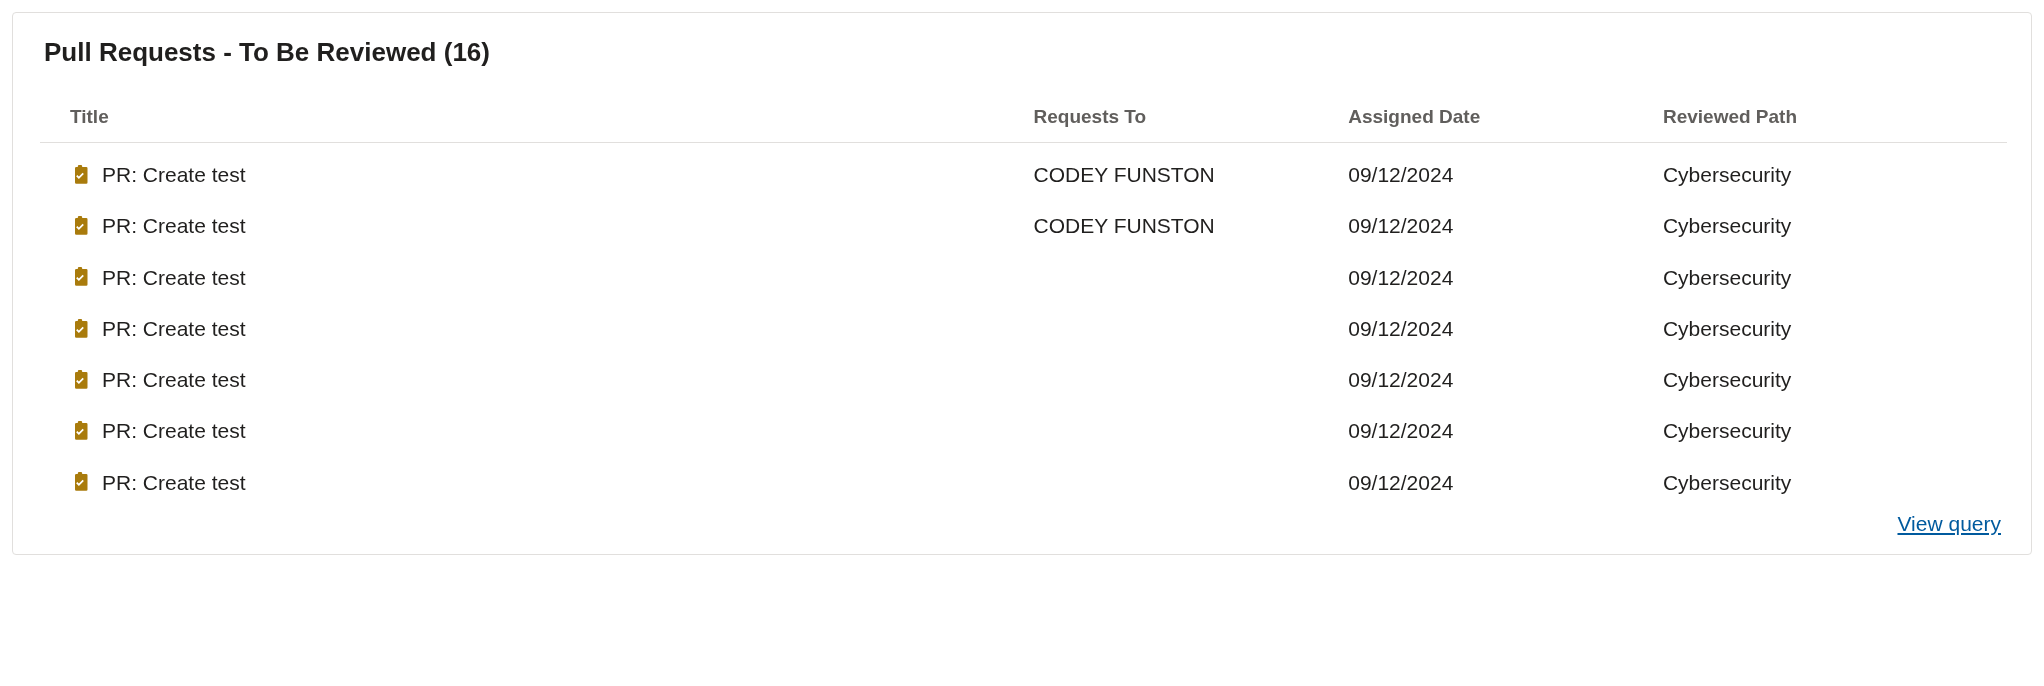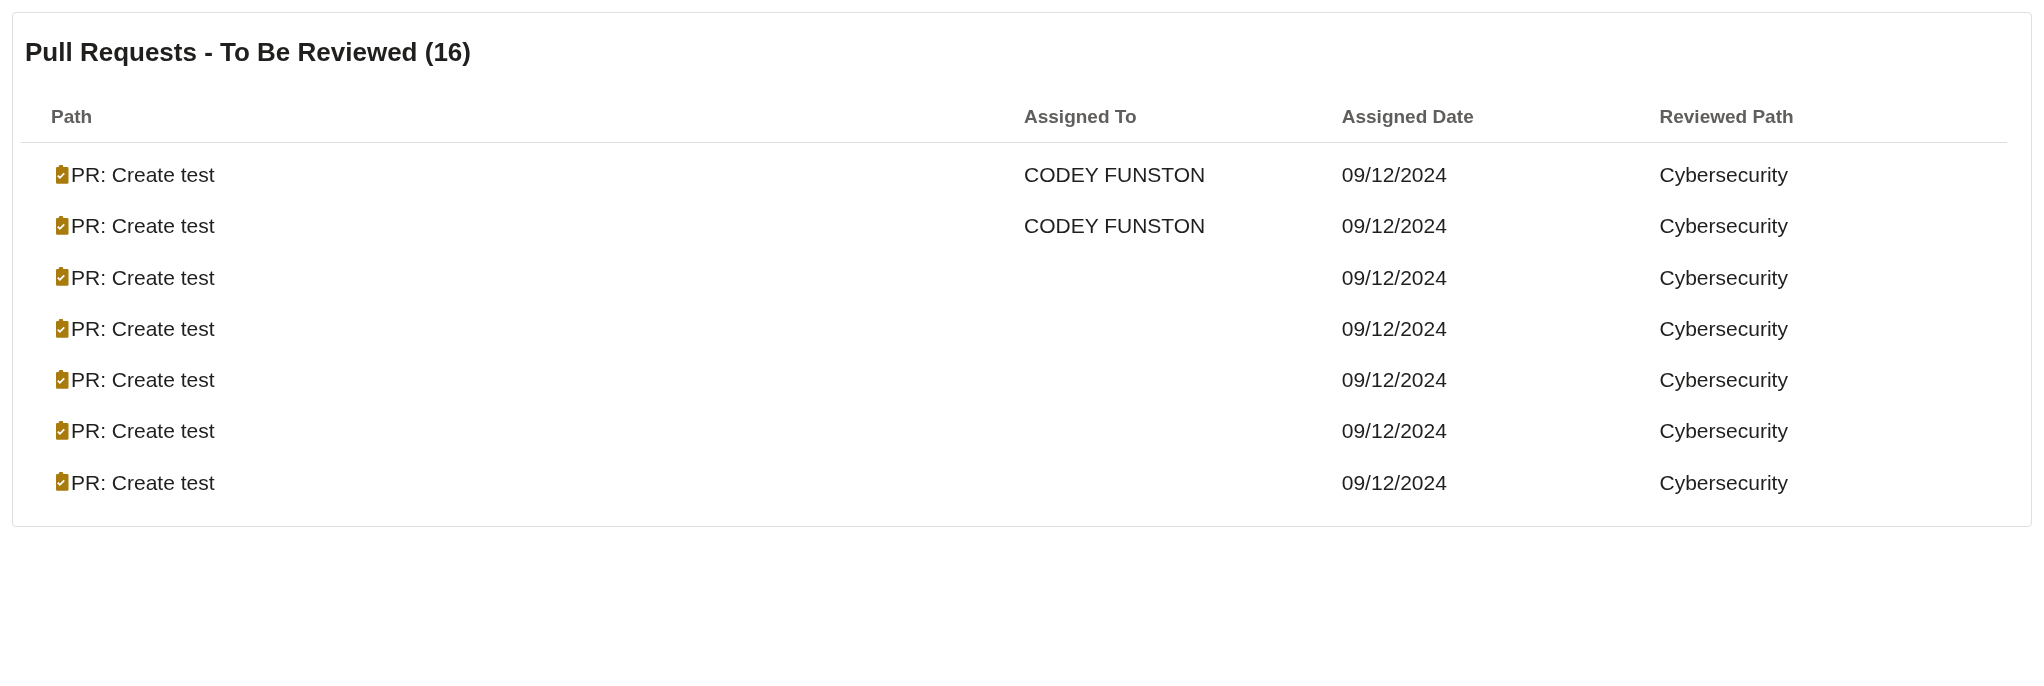--- a/index.html
+++ b/index.html
@@ -7,21 +7,21 @@
     font-family: "Segoe UI", -apple-system, BlinkMacSystemFont, sans-serif;
     background: #ffffff;
     padding: 12px;
     font-size: 20px;
     color: #201f1e;
   }
   .panel {
     border: 1px solid #e1dfdd;
     border-radius: 4px;
     background: #ffffff;
-    padding: 24px 24px 18px 8px;
+    padding: 24px 24px 18px 27px;
   }
   .panel-title {
     font-size: 26px;
     font-weight: 600;
     color: #201f1e;
     margin-bottom: 28px;
     padding-left: 4px;
   }
   .grid {
     width: 100%;
@@ -43,20 +43,21 @@
     padding: 12px 10px;
     font-size: 21px;
     color: #201f1e;
     vertical-align: middle;
     line-height: 1.3;
   }
   .grid tbody tr:first-child td { padding-top: 18px; }
   .title-cell {
     display: flex;
     align-items: center;
+    gap: 12px;
     padding-left: 20px;
   }
   .wi-icon {
     width: 20px;
     height: 20px;
     flex-shrink: 0;
   }
   .footer {
     display: flex;
     justify-content: flex-end;
@@ -72,22 +73,22 @@
 </style>
 </head>
 <body>
 
 <div class="panel">
   <div class="panel-title">Pull Requests - To Be Reviewed (16)</div>
 
   <table class="grid">
     <thead>
       <tr>
-        <th class="col-title">Path</th>
-        <th class="col-assigned">Assigned To</th>
+        <th class="col-title">Title</th>
+        <th class="col-assigned">Requests To</th>
         <th class="col-date">Assigned Date</th>
         <th class="col-iter">Reviewed Path</th>
       </tr>
     </thead>
     <tbody id="rows-body">
         <tr>
           <td>
             <div class="title-cell">
               <svg class="wi-icon" viewBox="0 0 16 16">
                 <path fill="#a97b0c" d="M11 1.5h-1.2a1.8 1.8 0 0 0-3.6 0H5a1 1 0 0 0-1 1V14a1 1 0 0 0 1 1h8a1 1 0 0 0 1-1V2.5a1 1 0 0 0-1-1H11z"></path>
@@ -180,13 +181,16 @@
               <span>PR: Create test</span>
             </div>
           </td>
           <td></td>
           <td>09/12/2024</td>
           <td>Cybersecurity</td>
         </tr>
       </tbody>
   </table>
 
+  <div class="footer">
+    <a class="view-query">View query</a>
+  </div>
 </div>
 
 </body></html>

